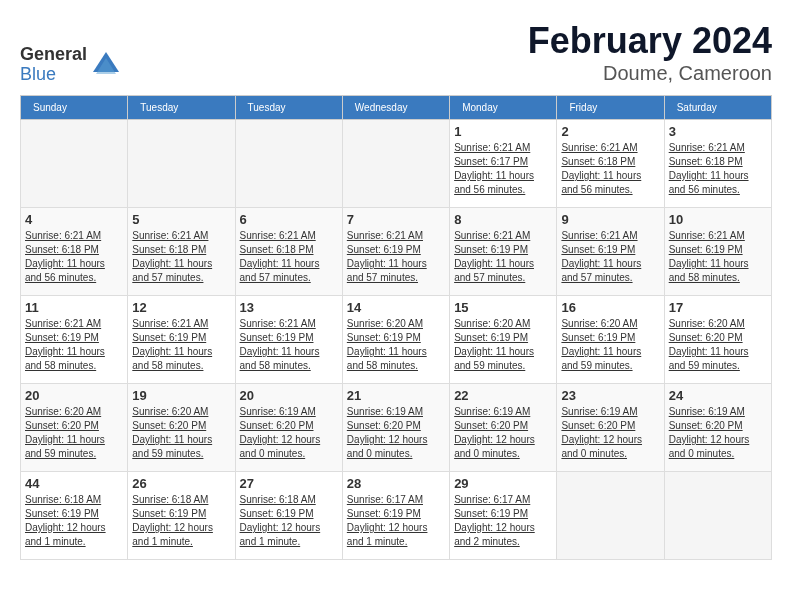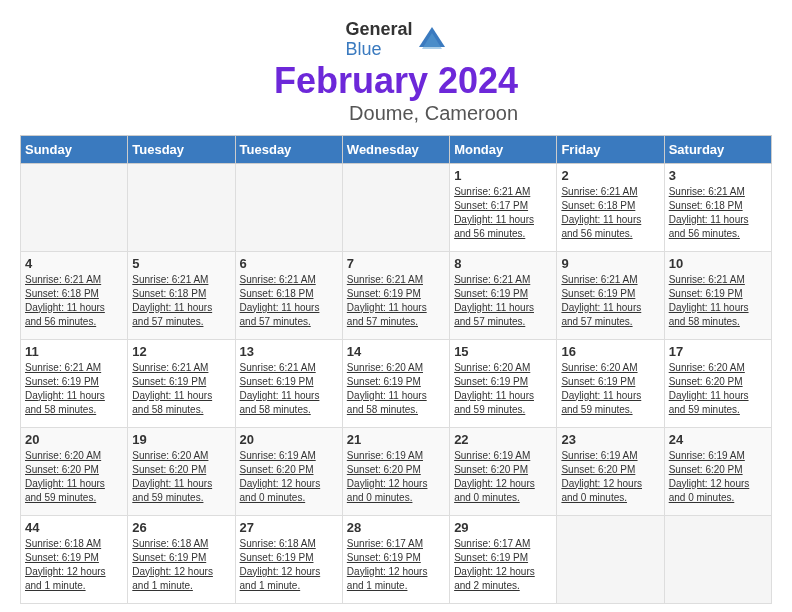--- a/index.html
+++ b/index.html
@@ -6,23 +6,22 @@
     body {
       font-family: Arial, sans-serif;
       background: #fff;
       width: 792px;
       min-height: 612px;
       padding: 20px;
     }
     .header-area {
       display: flex;
       justify-content: space-between;
-      align-items: center;
+      align-items: flex-end;
       margin-bottom: 10px;
-      flex-direction: column;
     }
     .logo {
       display: flex;
       align-items: center;
     }
     .logo-text {
       display: flex;
       flex-direction: column;
       line-height: 1.1;
     }
@@ -40,37 +39,37 @@
       width: 30px;
       height: 30px;
       margin-left: 4px;
     }
     .title-area {
       text-align: right;
     }
     .month-title {
       font-size: 36px;
       font-weight: bold;
-      color: #6d28d9;
+      color: #0f172a;
     }
     .subtitle {
       font-size: 20px;
       color: #555;
     }
     table {
       width: 100%;
       border-collapse: collapse;
       table-layout: fixed;
     }
     thead tr th {
       background-color: #3a7abf;
       color: #fff;
-      font-size: 13px;
-      font-weight: bold;
-      padding: 6px 4px;
+      font-size: 10px;
+      font-weight: normal;
+      padding: 6px 12px;
       text-align: left;
       border: 1px solid #ccc;
     }
     tbody tr td {
       border: 1px solid #ddd;
       vertical-align: top;
       padding: 4px;
       font-size: 10.5px;
       color: #333;
       height: 88px;

